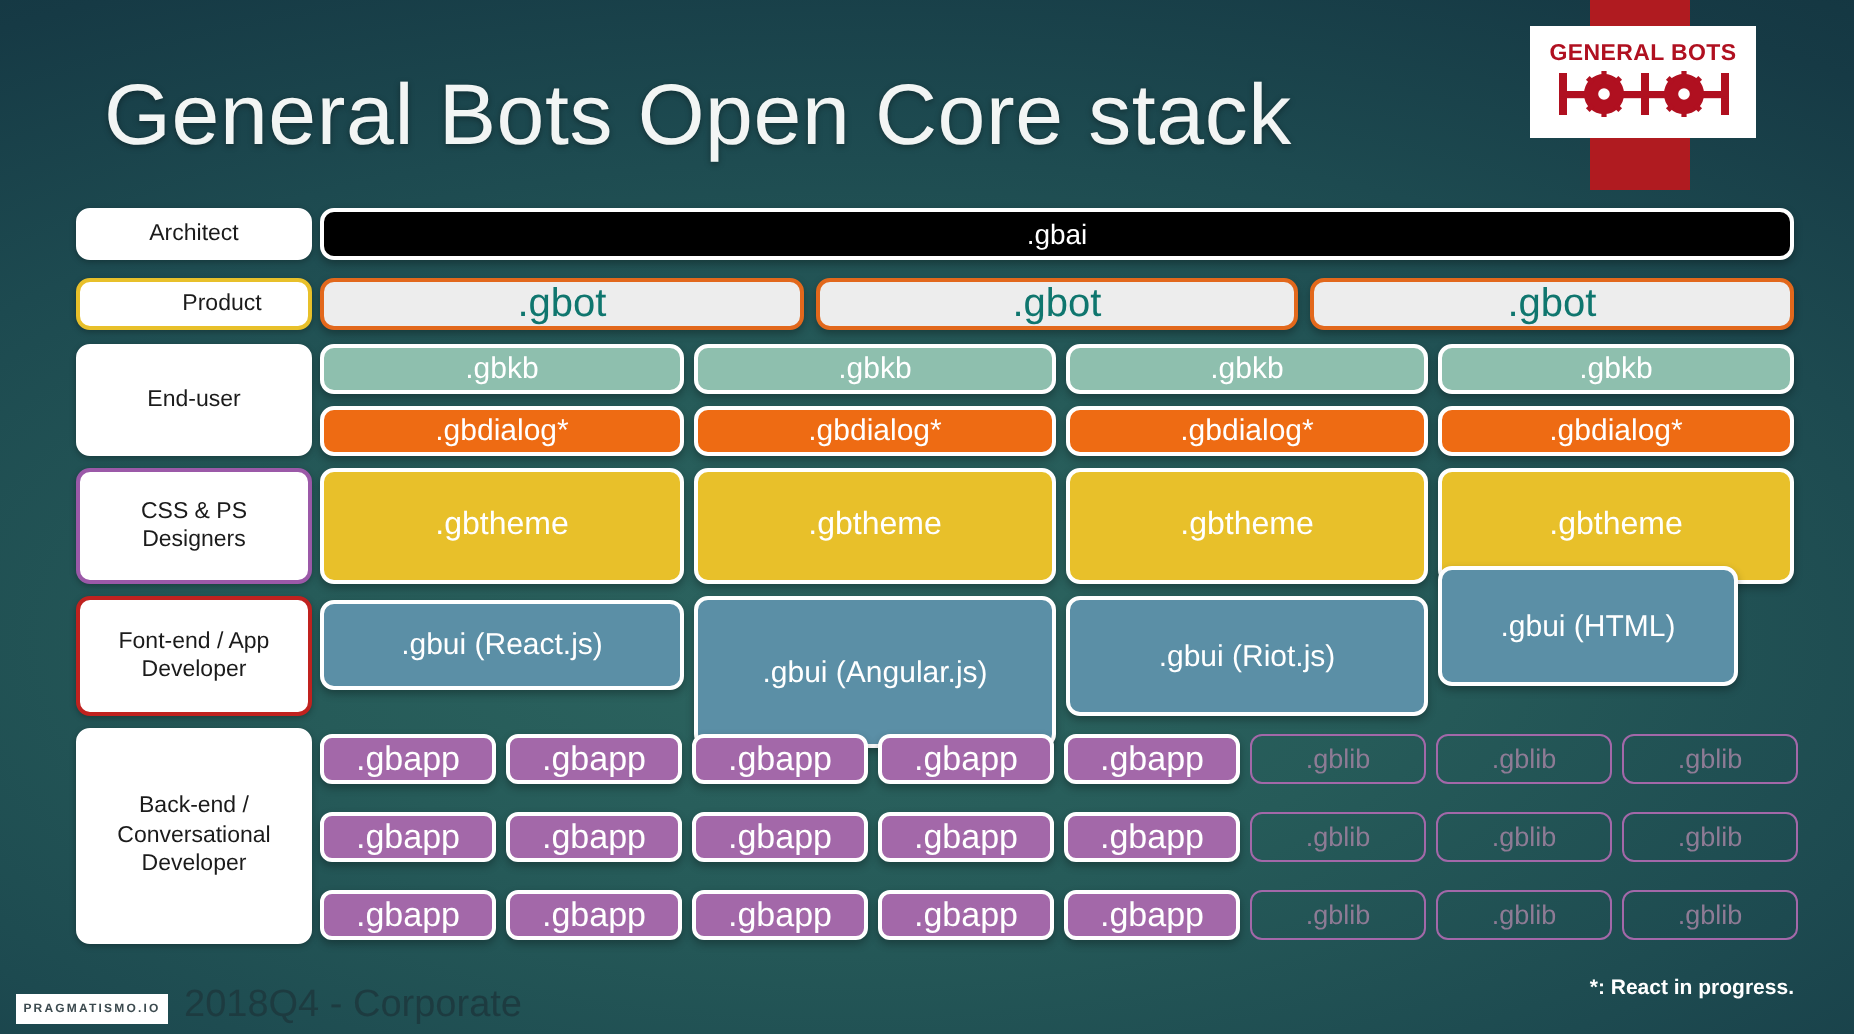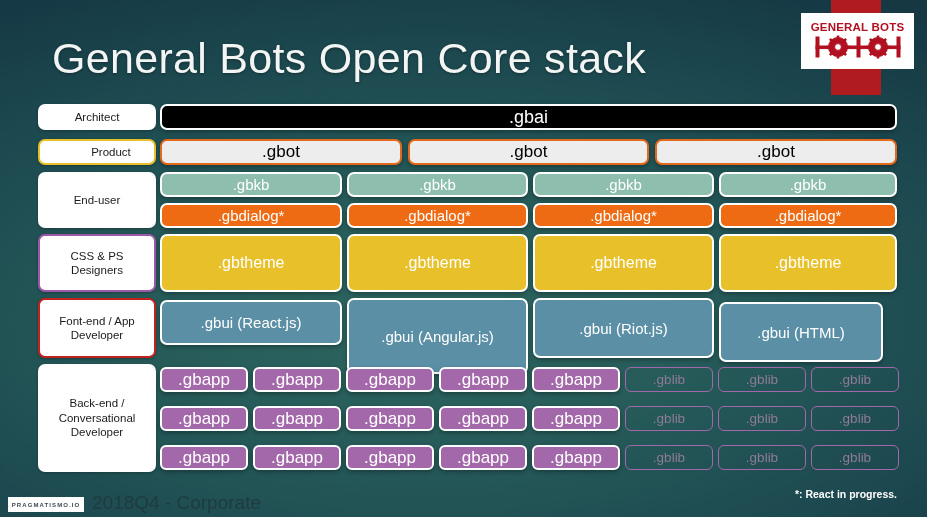--- a/index.html
+++ b/index.html
@@ -15,21 +15,21 @@
       radial-gradient(115% 95% at 46% 62%, #2d6560 0%, #265b59 26%, #1d4a50 52%, #163a45 74%, #11303b 100%);
   }
   
   .title {
     position:absolute; left:52px; top:34px;
     font-size:43px; font-weight:300; letter-spacing:0.3px;
     color:#f2f5f4; white-space:nowrap;
     text-shadow:0 1px 3px rgba(0,0,0,.35);
   }
   
-  .logo-wrap { position:absolute; left:765px; top:0px; width:115px; height:95px;margin-left:36px; }
+  .logo-wrap { position:absolute; left:765px; top:0px; width:115px; height:95px; }
   .logo-stripe {
     position:absolute; left:30px; top:0; width:50px; height:95px;
     background:#B01B20;
   }
   .logo-card {
     position:absolute; left:0px; top:13px; width:113px; height:56px;
     background:#ffffff; display:flex; flex-direction:column;
     align-items:center; justify-content:center; gap:1px;
   }
   .logo-text {
@@ -57,22 +57,22 @@
 
   .box {
     position:absolute;
     border-radius:7px;
     display:flex; align-items:center; justify-content:center;
     text-align:center; color:#ffffff;
     border:2px solid #ffffff;
     box-shadow:0 2px 4px rgba(0,0,0,.30);
     white-space:nowrap;
   }
-  .box.gbai    { background:#000000; font-size:18px; }
-  .box.gbot    { background:#ededed; color:#000000; border-color:#E2681C; font-size:17px; }
+  .box.gbai    { background:#000000; font-size:14px; }
+  .box.gbot    { background:#ededed; color:#0f766e; border-color:#E2681C; font-size:20px; }
   .box.gbkb    { background:#8EBFAE; font-size:15px; border-color:#ffffff; }
   .box.gbdialog{ background:#EE6B13; font-size:15px; }
   .box.gbtheme { background:#E8C02A; font-size:16px; }
   .box.gbui    { background:#5B8FA6; font-size:15px; }
   .box.gbapp   { background:#A368A9; font-size:17px; border-radius:6px; }
   .box.gblib   { background:transparent; border:1px solid #A368A9; color:#8E7B95; font-size:13.5px; border-radius:6px; box-shadow:none;}
 
   
   .footer-logo {
     position:absolute; left:8px; top:497px; width:76px; height:15px;
@@ -169,21 +169,21 @@
     <div class="box gbdialog" style="left:559px;top:203px;width:178px;height:25px">.gbdialog*</div>
 
     <div class="box gbtheme" style="left:0;top:234px;width:182px;height:58px">.gbtheme</div>
     <div class="box gbtheme" style="left:187px;top:234px;width:181px;height:58px">.gbtheme</div>
     <div class="box gbtheme" style="left:373px;top:234px;width:181px;height:58px">.gbtheme</div>
     <div class="box gbtheme" style="left:559px;top:234px;width:178px;height:58px">.gbtheme</div>
 
     <div class="box gbui" style="left:0;top:300px;width:182px;height:45px">.gbui (React.js)</div>
     <div class="box gbui" style="left:187px;top:298px;width:181px;height:76px">.gbui (Angular.js)</div>
     <div class="box gbui" style="left:373px;top:298px;width:181px;height:60px">.gbui (Riot.js)</div>
-    <div class="box gbui" style="left:559px;top:302px;width:164px;height:60px">.gbui (HTML)</div>
+    <div class="box gbui" style="left:559px;top:283px;width:150px;height:60px">.gbui (HTML)</div>
 
     <div class="box gbapp" style="left:0;top:367px;width:88px;height:25px">.gbapp</div>
     <div class="box gbapp" style="left:93px;top:367px;width:88px;height:25px">.gbapp</div>
     <div class="box gbapp" style="left:186px;top:367px;width:88px;height:25px">.gbapp</div>
     <div class="box gbapp" style="left:279px;top:367px;width:88px;height:25px">.gbapp</div>
     <div class="box gbapp" style="left:372px;top:367px;width:88px;height:25px">.gbapp</div>
     <div class="box gblib" style="left:465px;top:367px;width:88px;height:25px">.gblib</div>
     <div class="box gblib" style="left:558px;top:367px;width:88px;height:25px">.gblib</div>
     <div class="box gblib" style="left:651px;top:367px;width:88px;height:25px">.gblib</div>
 

